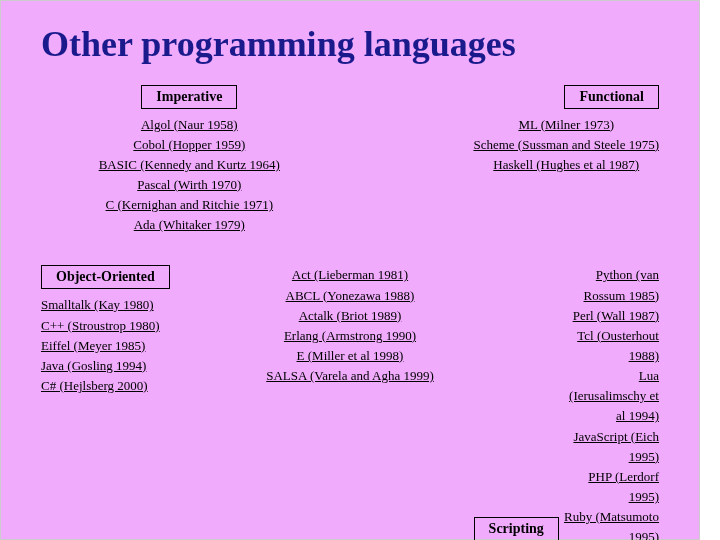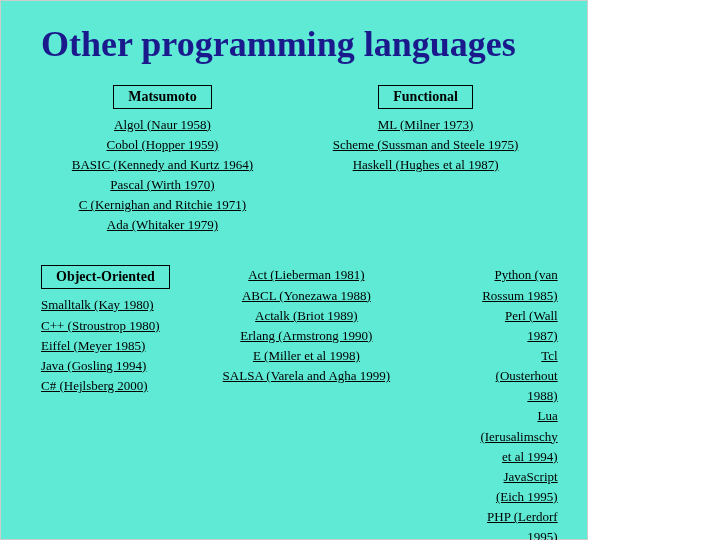--- a/index.html
+++ b/index.html
@@ -7,23 +7,23 @@
     body {
       background: #fff;
       font-family: 'Times New Roman', Times, serif;
       width: 720px;
       height: 540px;
       overflow: hidden;
       position: relative;
     }
 
     .slide {
-      width: 588px;
+      width: 700px;
       height: 540px;
-      background: #5eead4;
+      background: #f0abfc;
       border: 1px solid #ccc;
       padding: 24px 40px 20px 40px;
       display: flex;
       flex-direction: column;
     }
 
     .slide-title {
       font-size: 36px;
       font-weight: bold;
       color: #1a1a8c;
@@ -49,21 +49,21 @@
     .imperative-section {
       display: flex;
       flex-direction: column;
       align-items: center;
       width: 48%;
     }
 
     .functional-section {
       display: flex;
       flex-direction: column;
-      align-items: center;
+      align-items: flex-end;
       width: 48%;
     }
 
     .box-label {
       border: 1.5px solid #000;
       padding: 3px 14px;
       font-size: 14px;
       font-weight: bold;
       margin-bottom: 6px;
       text-align: center;
@@ -96,21 +96,21 @@
     .object-oriented-section {
       display: flex;
       flex-direction: column;
       align-items: flex-start;
       width: 30%;
     }
 
     .actor-oriented-section {
       display: flex;
       flex-direction: column;
-      align-items: flex-end;
+      align-items: center;
       width: 38%;
     }
 
     .scripting-section {
       display: flex;
       flex-direction: row;
       align-items: flex-end;
       width: 30%;
     }
 
@@ -135,21 +135,21 @@
 </head>
 <body>
 
 <div class="slide">
   <div class="slide-title">Other programming languages</div>
 
   <div class="content-area">
 
     <div class="top-row">
       <div class="imperative-section">
-        <div class="box-label">Matsumoto</div>
+        <div class="box-label">Imperative</div>
         <div class="lang-list">
           Algol (Naur 1958)<br>
           Cobol (Hopper 1959)<br>
           BASIC (Kennedy and Kurtz 1964)<br>
           Pascal (Wirth 1970)<br>
           C (Kernighan and Ritchie 1971)<br>
           Ada (Whitaker 1979)
         </div>
       </div>
 

